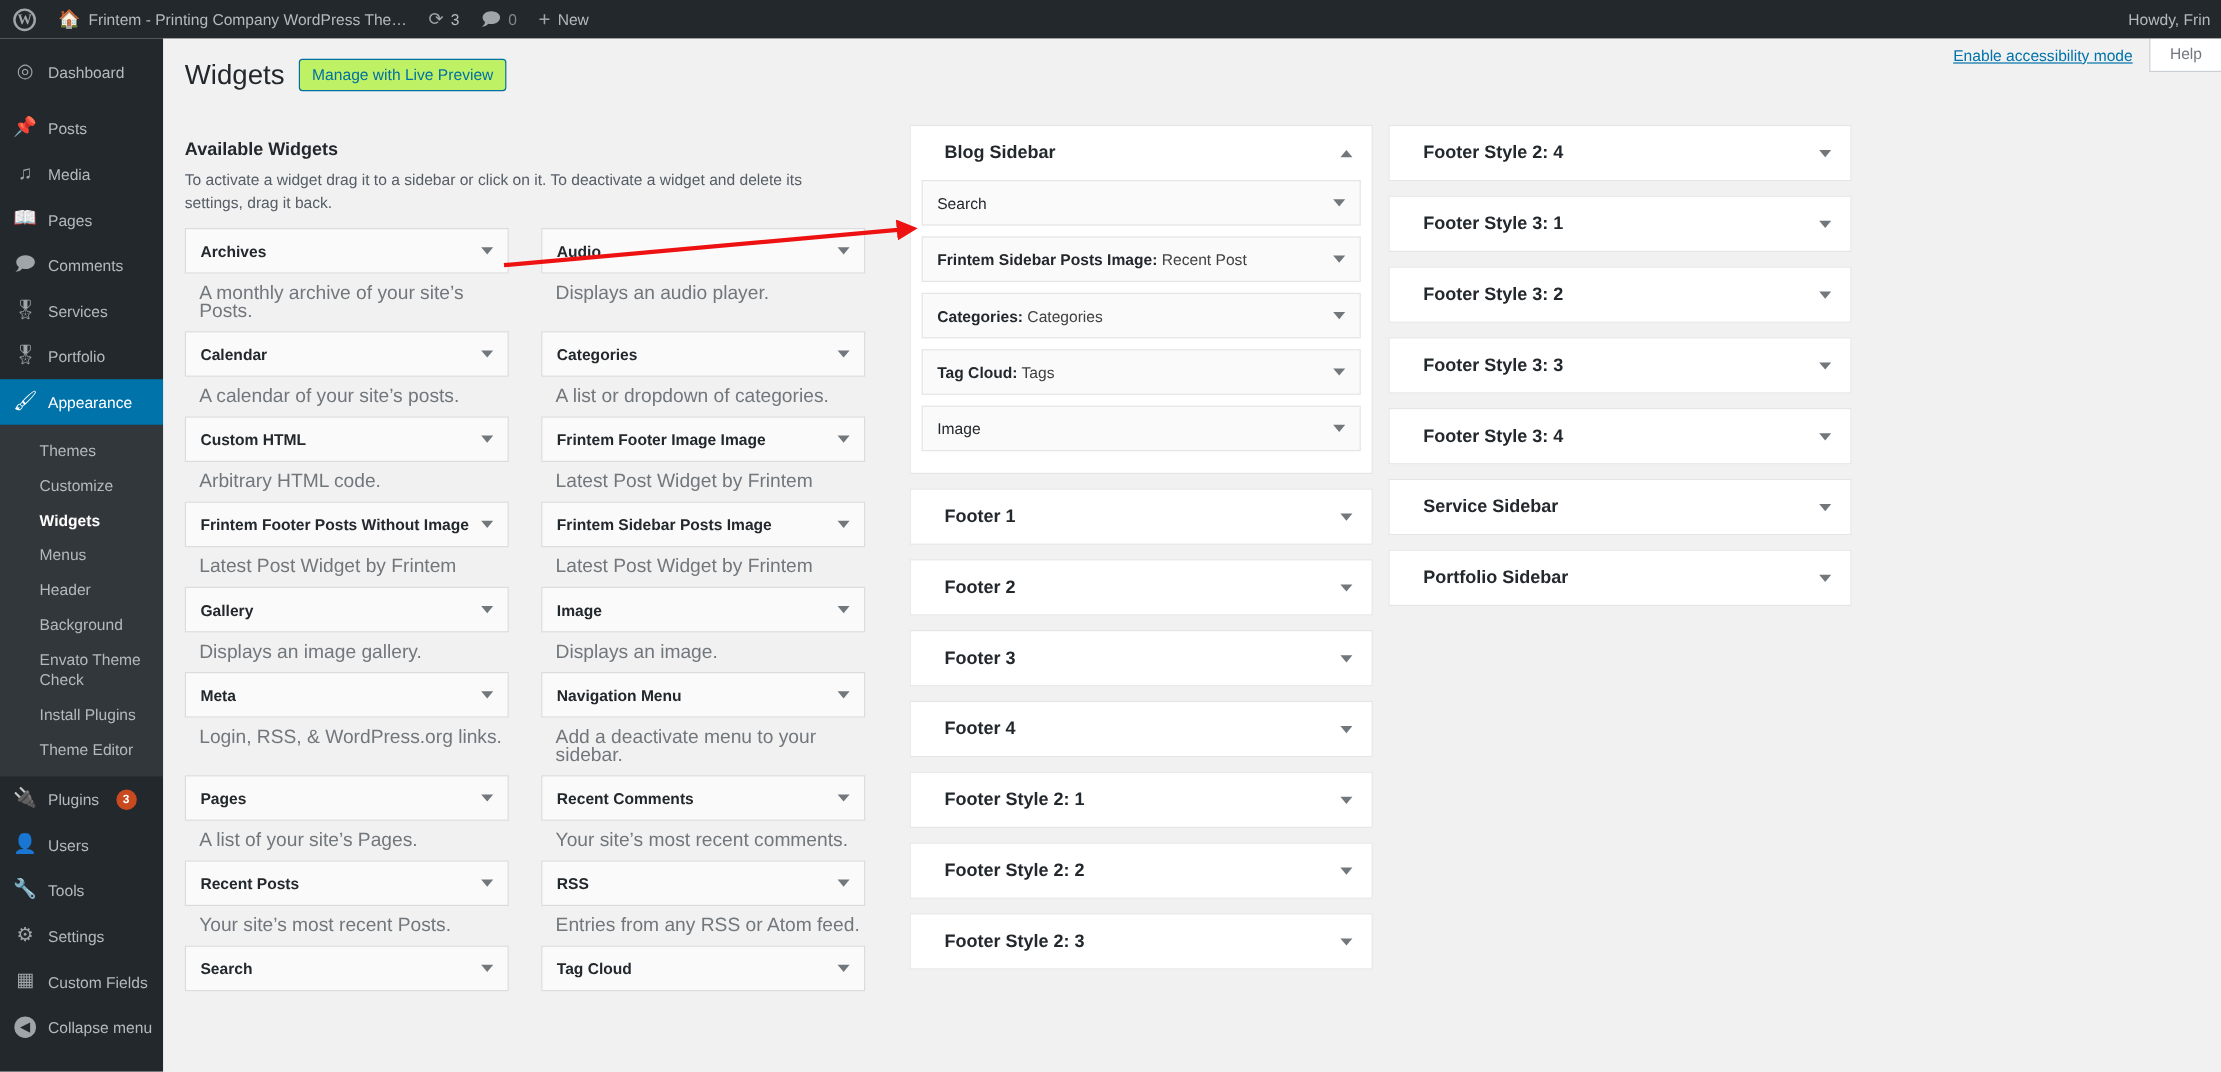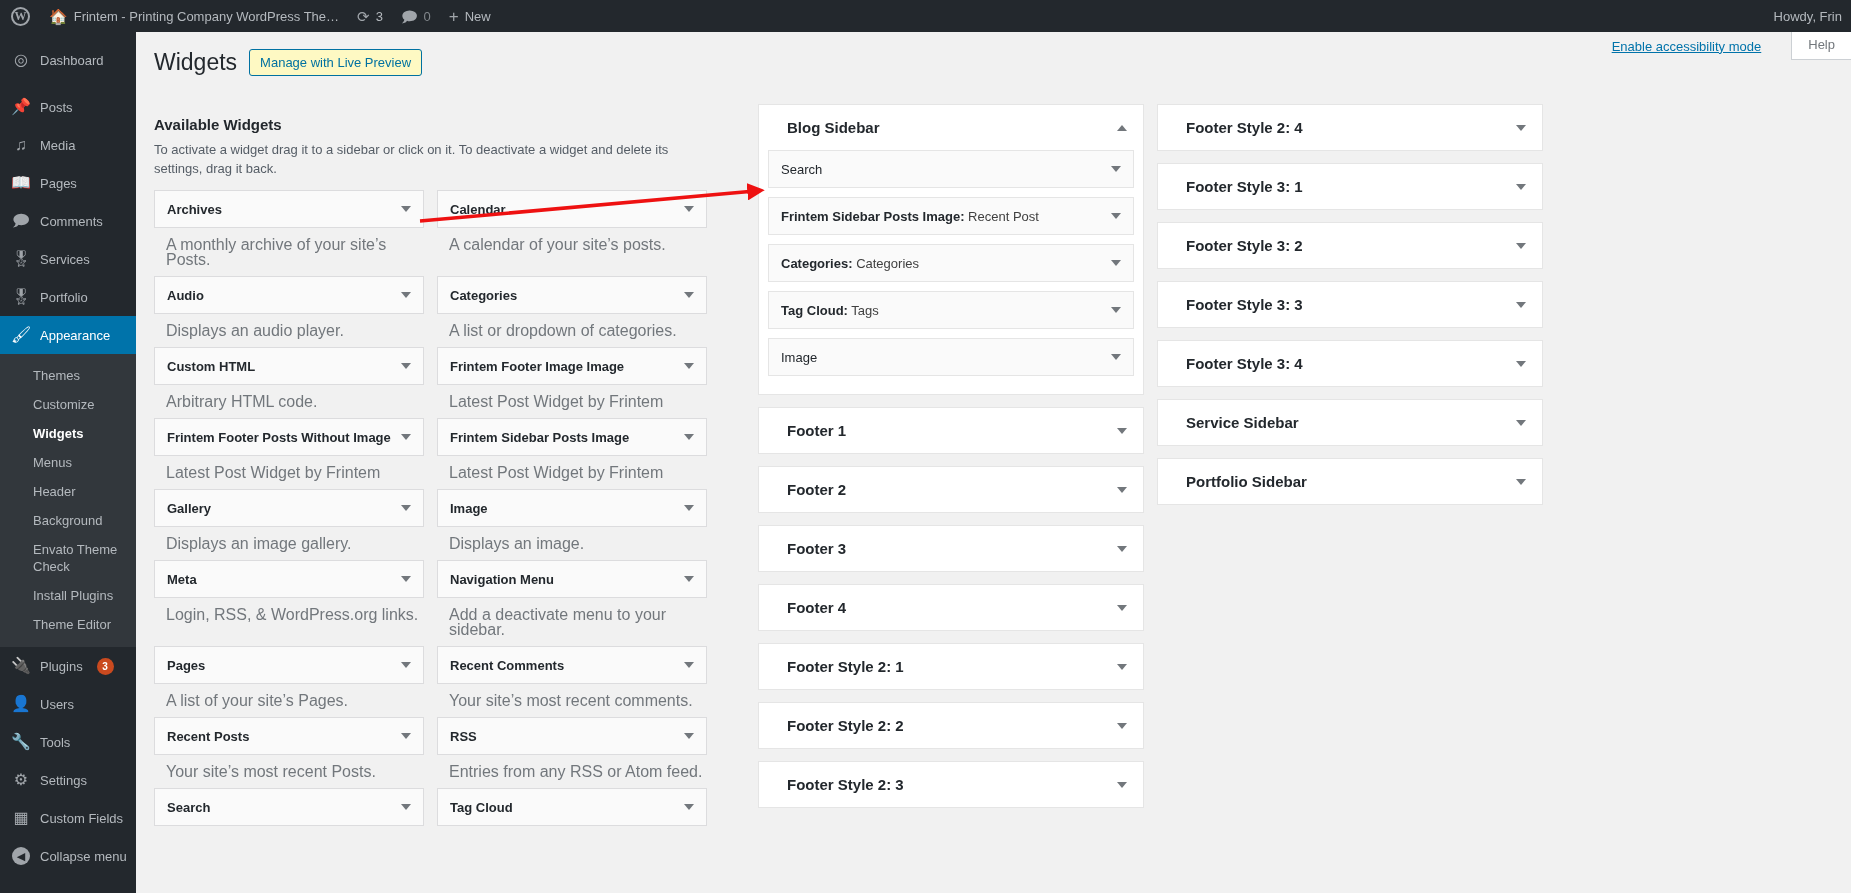--- a/index.html
+++ b/index.html
@@ -92,21 +92,21 @@
     width: 18px; height: 18px; border-radius: 50%;
     background: #a0a5aa; color: #23282d;
     font-size: 11px; line-height: 18px; text-align: center;
     display: inline-block;
   }
 
   
   #screen-meta-links {
     position: absolute; top: 32px; right: 0;
     height: 28px; display: flex; align-items: center;
-    gap: 16px; z-index: 40;
+    gap: 0; z-index: 40;
   }
   #access-link {
     color: #0073aa; text-decoration: underline;
     font-size: 13px; padding: 0 14px;
   }
   #help-tab {
     background: #fff; border: 1px solid #ccd0d4; border-top: none;
     border-right: none;
     padding: 4px 16px 5px 16px; color: #72777c;
     font-size: 13px; line-height: 18px;
@@ -122,21 +122,21 @@
   #page-title-row {
     display: flex; align-items: center; gap: 12px;
     padding: 16px 0 0 18px;
   }
   h1#page-title {
     font-size: 23px; font-weight: 400; color: #23282d;
     line-height: 29px;
   }
   #live-preview-btn {
     border: 1px solid #0071a1; border-radius: 3px;
-    background: #fef9c3; color: #0071a1;
+    background: #bef264; color: #0071a1;
     font-size: 13px; line-height: 24px;
     padding: 0 10px; height: 27px; font-weight: 500;
   }
 
   #widgets-layout {
     position: absolute; top: 58px; left: 0;
     width: 1715px; height: 803px;
   }
 
   
@@ -146,21 +146,21 @@
   h2.section-title {
     font-size: 15px; font-weight: bold; color: #23282d;
     margin-bottom: 7px;
   }
   p.section-desc {
     font-size: 13px; color: #555d66; line-height: 19px;
     width: 540px; margin-bottom: 12px;
   }
   .widget-grid {
     display: grid; grid-template-columns: 270px 270px;
-    column-gap: 13px;
+    column-gap: 27px;
   }
   .widget-cell { margin-bottom: 0; }
   .widget-box {
     background: #fafafa; border: 1px solid #dcdcde;
     height: 38px; display: flex; align-items: center;
     padding: 0 12px; justify-content: space-between;
   }
   .widget-box .wtitle {
     font-size: 13px; font-weight: bold; color: #23282d;
   }
@@ -337,31 +337,31 @@
       <div class="widget-grid" id="widget-grid">
           <div class="widget-cell">
             <div class="widget-box">
               <span class="wtitle">Archives</span>
               <span class="caret"></span>
             </div>
             <div class="widget-desc">A monthly archive of your site’s Posts.</div>
           </div>
           <div class="widget-cell">
             <div class="widget-box">
+              <span class="wtitle">Audio</span>
+              <span class="caret"></span>
+            </div>
+            <div class="widget-desc">Displays an audio player.</div>
+          </div>
+          <div class="widget-cell">
+            <div class="widget-box">
               <span class="wtitle">Calendar</span>
               <span class="caret"></span>
             </div>
             <div class="widget-desc">A calendar of your site’s posts.</div>
-          </div>
-          <div class="widget-cell">
-            <div class="widget-box">
-              <span class="wtitle">Audio</span>
-              <span class="caret"></span>
-            </div>
-            <div class="widget-desc">Displays an audio player.</div>
           </div>
           <div class="widget-cell">
             <div class="widget-box">
               <span class="wtitle">Categories</span>
               <span class="caret"></span>
             </div>
             <div class="widget-desc">A list or dropdown of categories.</div>
           </div>
           <div class="widget-cell">
             <div class="widget-box">

